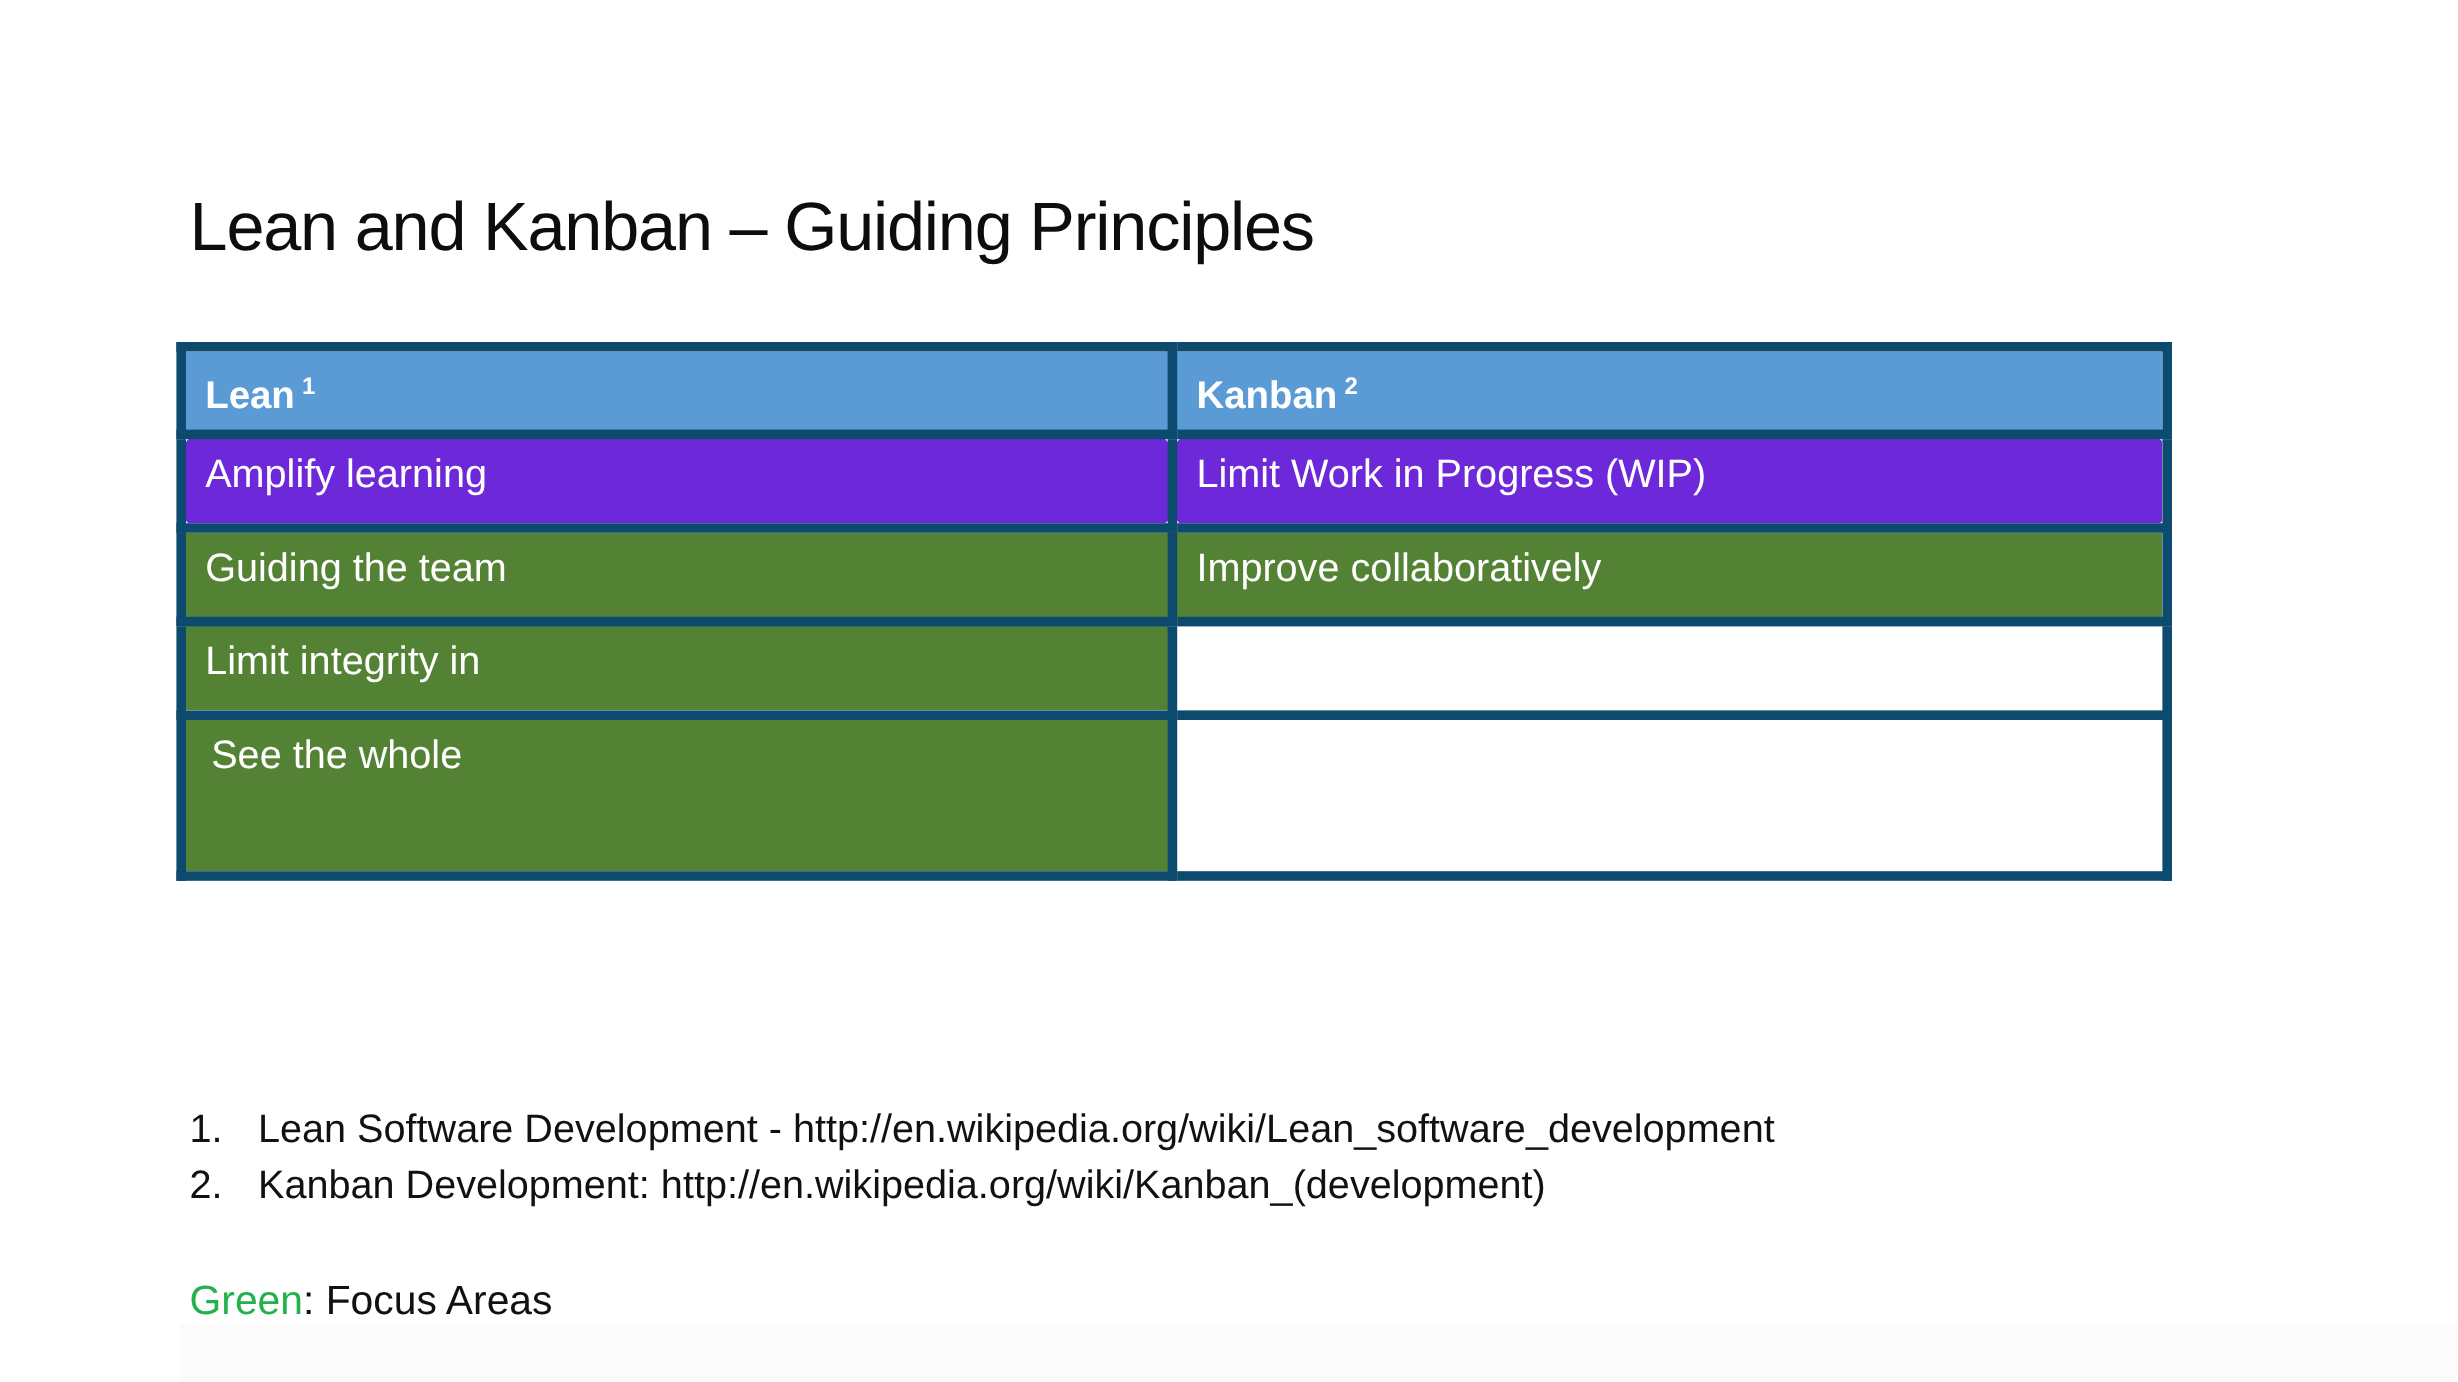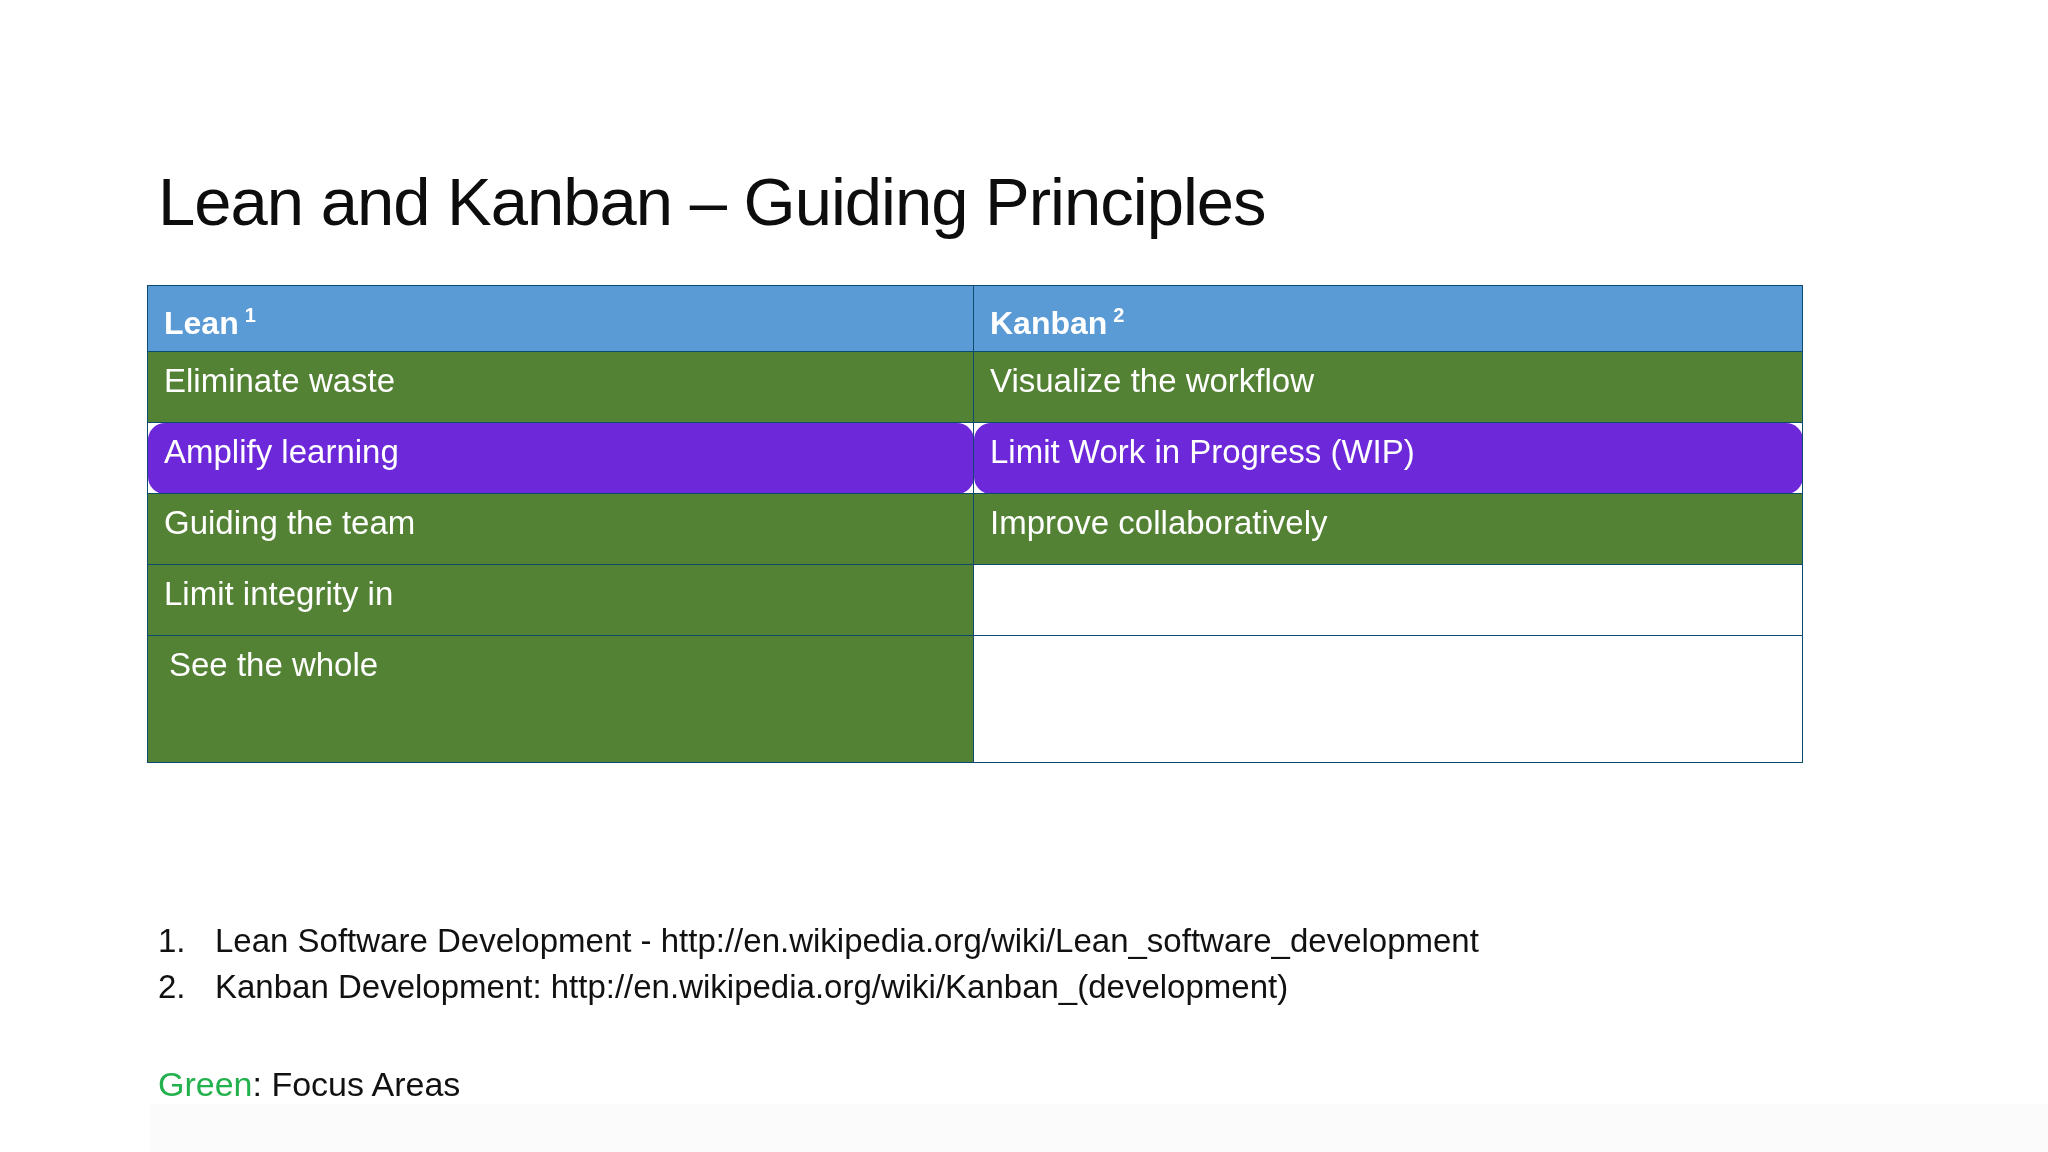--- a/index.html
+++ b/index.html
@@ -14,36 +14,36 @@
   .slide {
     position: relative;
     width: 2048px;
     height: 1152px;
     background: #ffffff;
   }
   .slide-title {
     position: absolute;
     left: 158px;
     top: 118px;
-    font-size: 67px;
+    font-size: 57px;
     font-weight: 300;
     letter-spacing: -1px;
     color: #0d0d0d;
     white-space: nowrap;
   }
   table.principles {
     position: absolute;
     left: 147px;
     top: 285px;
     width: 1655px;
     border-collapse: collapse;
     table-layout: fixed;
   }
   table.principles td, table.principles th {
-    border: 1px solid #0c4a6e;
+    border: 8px solid #0c4a6e;
     vertical-align: top;
     padding: 8px 0 0 16px;
     font-size: 33px;
     line-height: 42px;
     text-align: left;
     overflow: hidden;
     white-space: nowrap;
   }
   table.principles th {
     background: #5b9bd5;
@@ -107,24 +107,20 @@
       <col style="width:829px">
     </colgroup>
     <thead>
       <tr>
         <th><span>Lean</span><sup>1</sup></th>
         <th><span>Kanban</span><sup>2</sup></th>
       </tr>
     </thead>
     <tbody>
       <tr>
-        <td class="bg-green">Eliminate waste</td>
-        <td class="bg-green">Visualize the workflow</td>
-      </tr>
-      <tr>
         <td class="bg-orange">Amplify learning</td>
         <td class="bg-orange">Limit Work in Progress (WIP)</td>
       </tr>
       <tr>
         <td class="bg-green">Guiding the team</td>
         <td class="bg-green">Improve collaboratively</td>
       </tr>
       <tr>
         <td class="bg-green">Limit integrity in</td>
         <td class="bg-white"></td>

